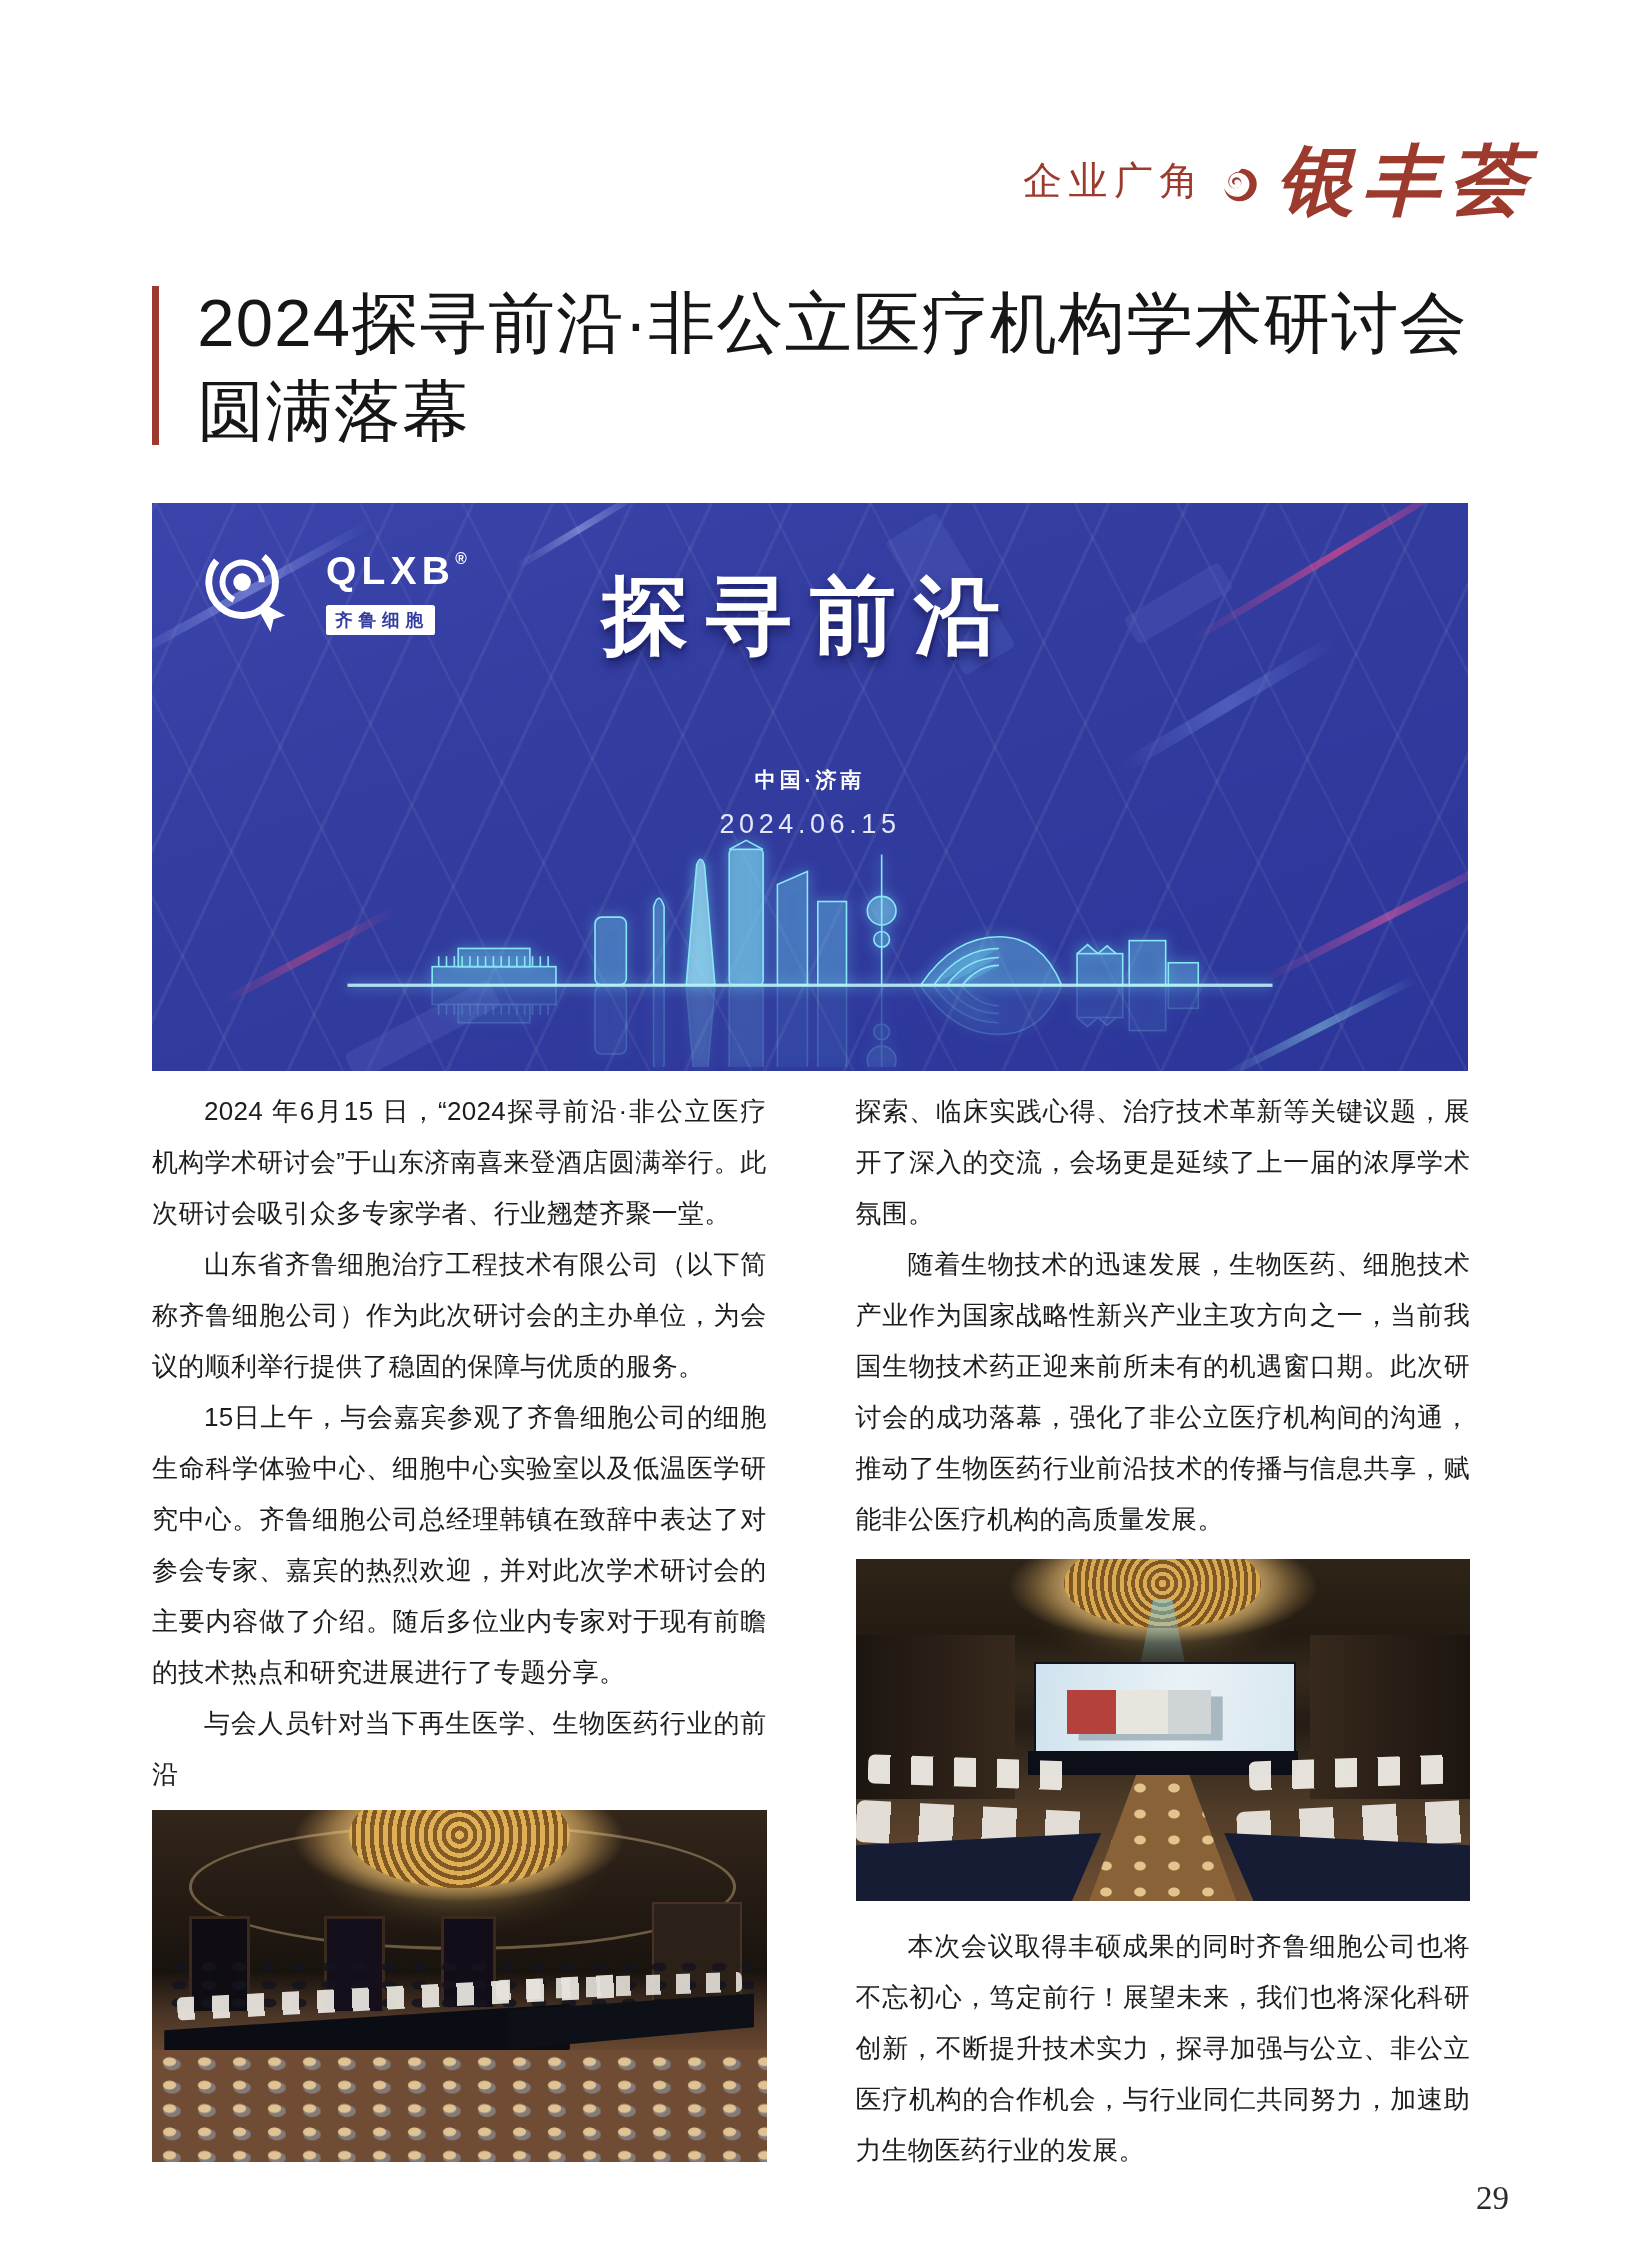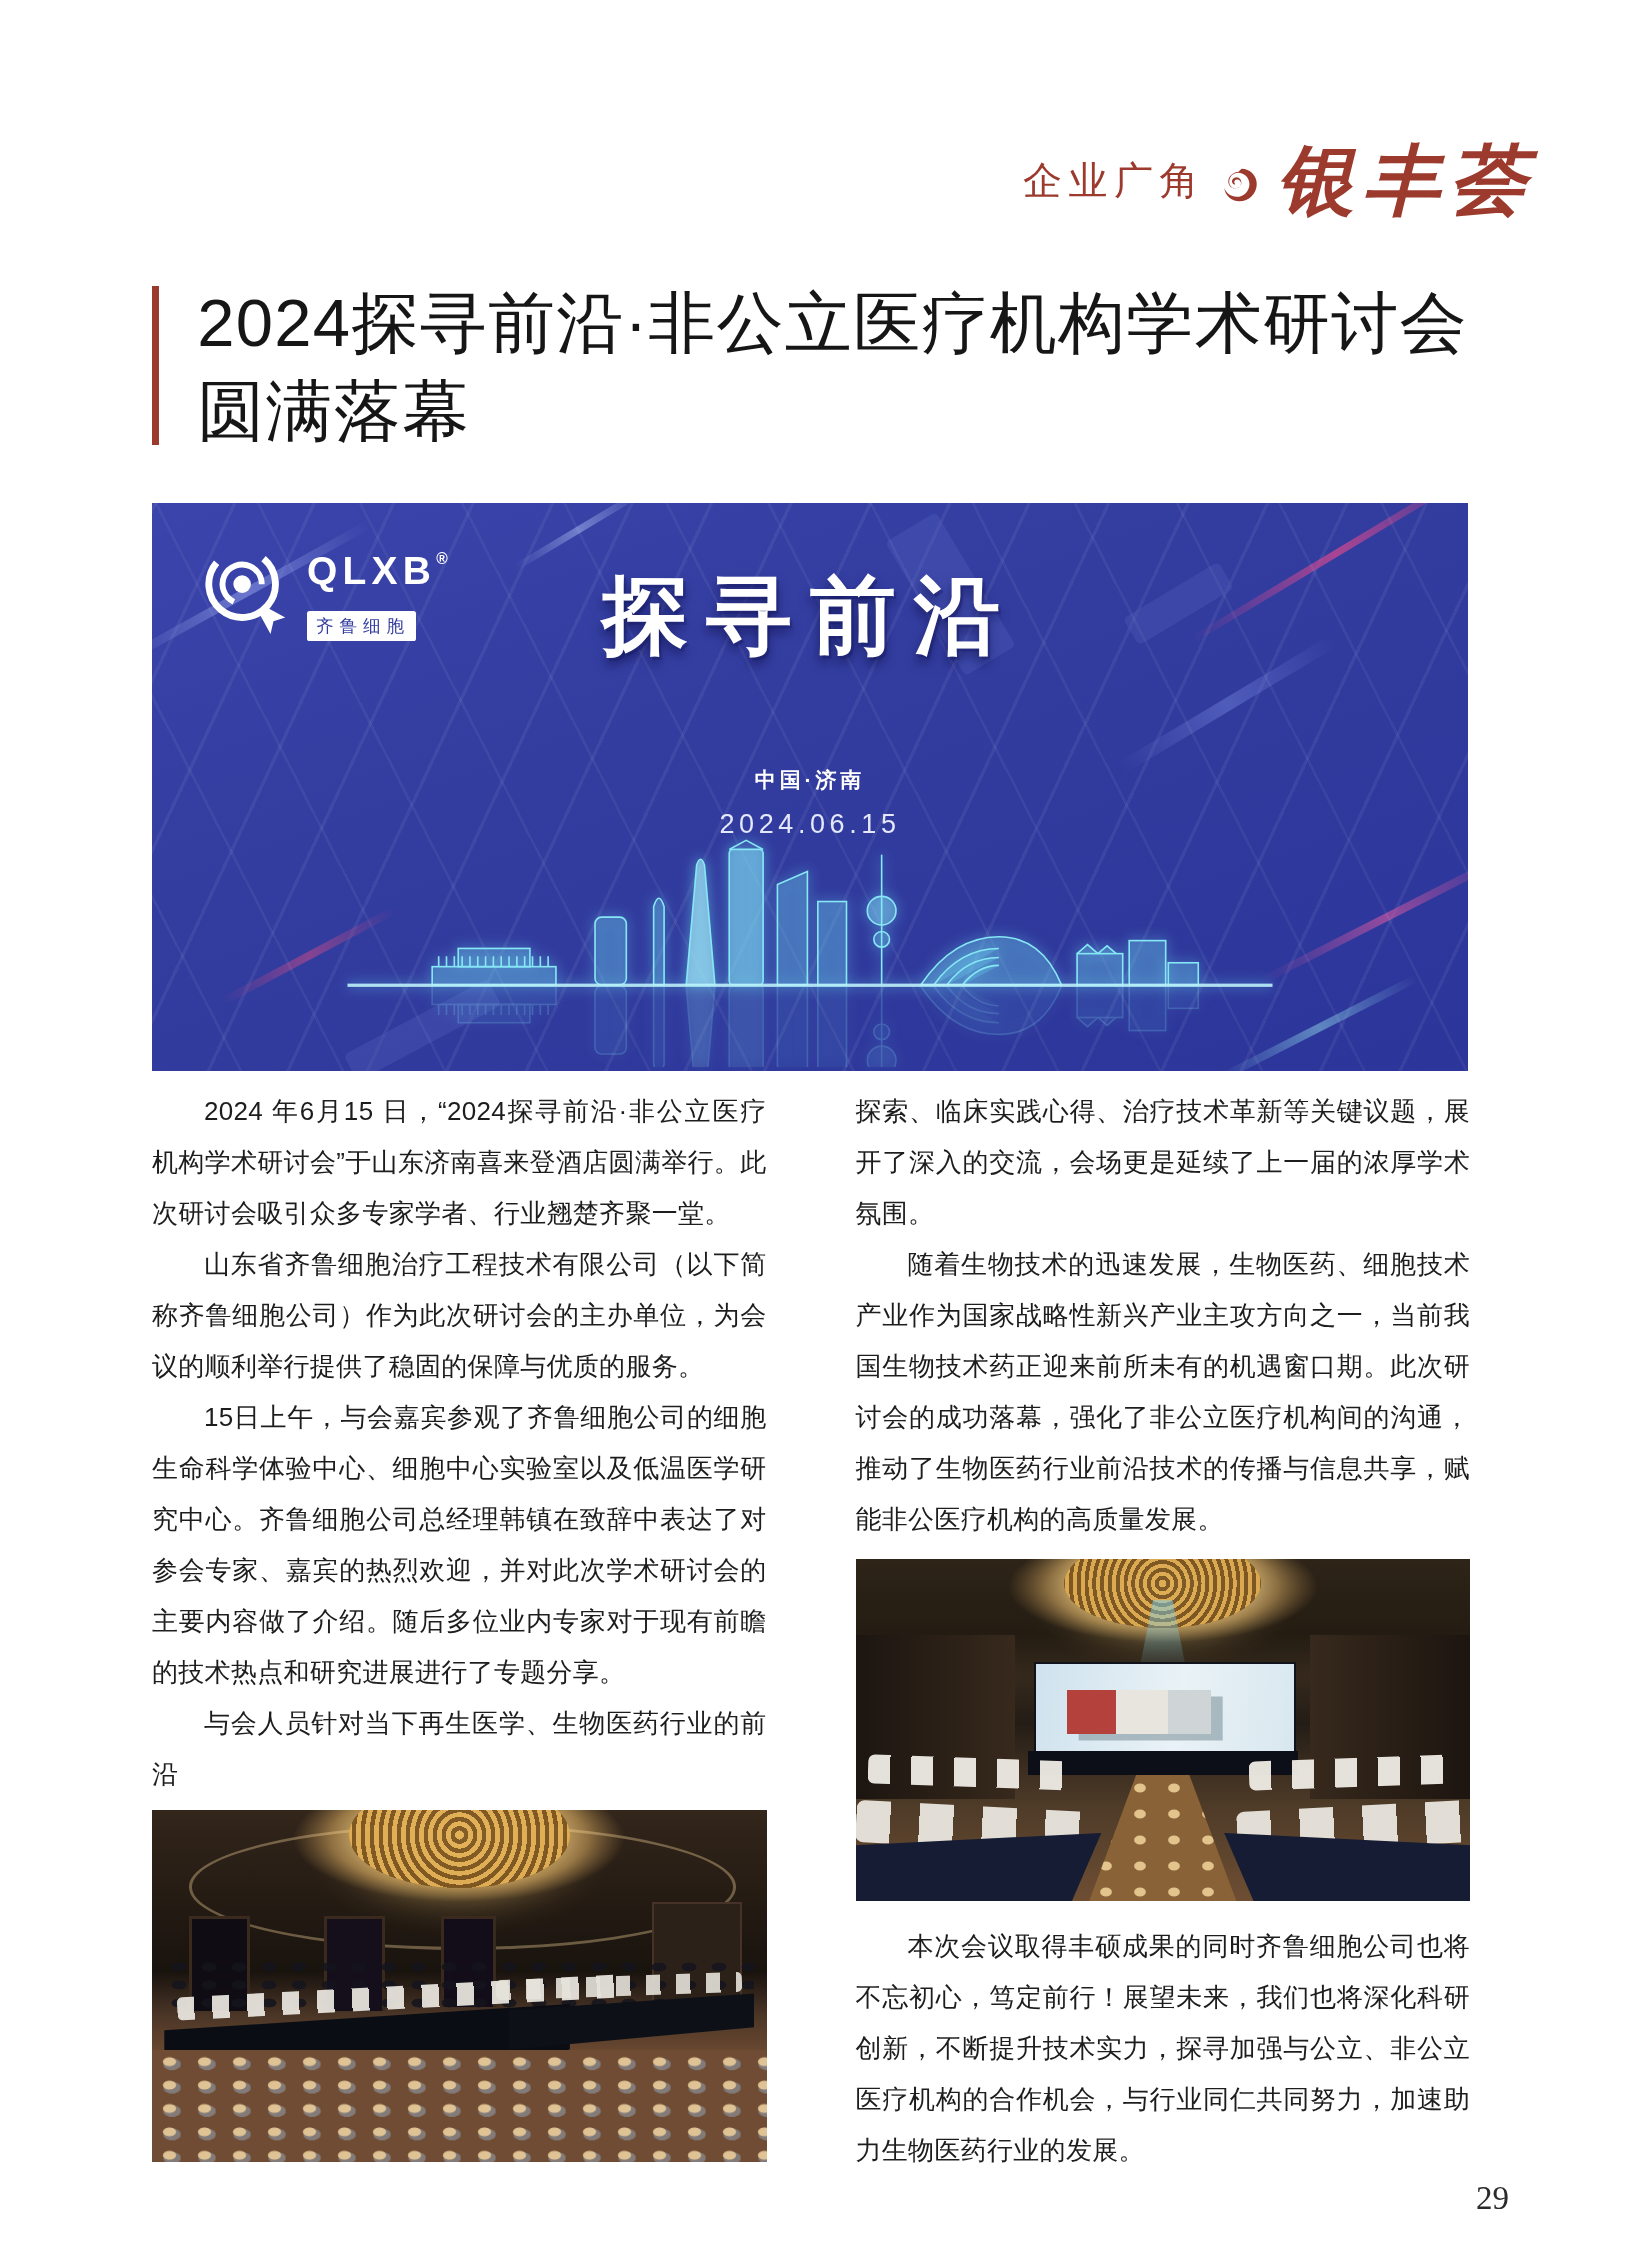--- a/index.html
+++ b/index.html
@@ -38,26 +38,26 @@
   .s5{right:-59px;bottom:150px;width:280px;height:7.8px;transform:rotate(-27deg);opacity:.6;
       background:linear-gradient(90deg,transparent,#d558a0,transparent);}
   .s6{left:352px;top:23.4px;width:150px;height:6.5px;transform:rotate(-31deg);opacity:.5;
       background:linear-gradient(90deg,transparent,#aebcf0,transparent);}
   .s7{left:189px;bottom:26px;width:163px;height:30px;transform:rotate(-28deg);opacity:.45;background:#4b57b4;}
   .s8{right:234px;top:85px;width:111px;height:31px;transform:rotate(-31deg);opacity:.4;background:#4b57b4;}
   .s9{left:769px;top:13px;width:59px;height:156px;transform:rotate(-31deg);opacity:.25;background:#5d6ac6;}
   .s10{right:39px;bottom:39px;width:221px;height:7.8px;transform:rotate(-27deg);opacity:.5;
       background:linear-gradient(90deg,transparent,#8fd6e8,transparent);}
 
-  .banner-logo{position:absolute;left:47px;top:36px;display:flex;align-items:center;gap:10px;z-index:3;}
+  .banner-logo{position:absolute;left:47px;top:36px;display:flex;align-items:flex-start;gap:29px;z-index:3;}
   .logo-mark{width:98px;height:98px;}
   .logo-text{font-size:39px;font-weight:700;color:#ffffff;letter-spacing:5.2px;line-height:1;margin-top:11.7px;}
   .logo-text .reg{font-size:15.6px;vertical-align:top;letter-spacing:0;}
-  .logo-sub{display:inline-block;margin-top:21px;background:#ffffff;color:#333d9f;font-size:17.6px;
-            font-weight:400;letter-spacing:5.9px;padding:3.3px 6.5px 2.6px 9px;border-radius:2.6px;}
+  .logo-sub{display:inline-block;margin-top:15px;background:#ffffff;color:#333d9f;font-size:17.6px;
+            font-weight:700;letter-spacing:5.9px;padding:3.3px 6.5px 2.6px 9px;border-radius:2.6px;}
 
   .banner-h1{position:absolute;left:0;right:0;top:55px;text-align:center;color:#fff;font-weight:700;
              font-size:86px;letter-spacing:18px;z-index:2;
              text-shadow:0 6.5px 10.4px rgba(8,10,60,.55),2.6px 2.6px 0 rgba(25,28,110,.35);}
   .banner-h2{position:absolute;left:0;right:0;top:155px;text-align:center;color:#fff;font-weight:700;
              font-size:92px;letter-spacing:5.2px;z-index:2;
              text-shadow:0 7.8px 11.7px rgba(8,10,60,.55),2.6px 2.6px 0 rgba(25,28,110,.35);}
   .banner-loc{position:absolute;left:0;right:0;top:263px;text-align:center;color:#fff;
               font-size:21px;font-weight:700;letter-spacing:3.9px;z-index:2;}
   .banner-date{position:absolute;left:0;right:0;top:306px;text-align:center;color:#eef2ff;

